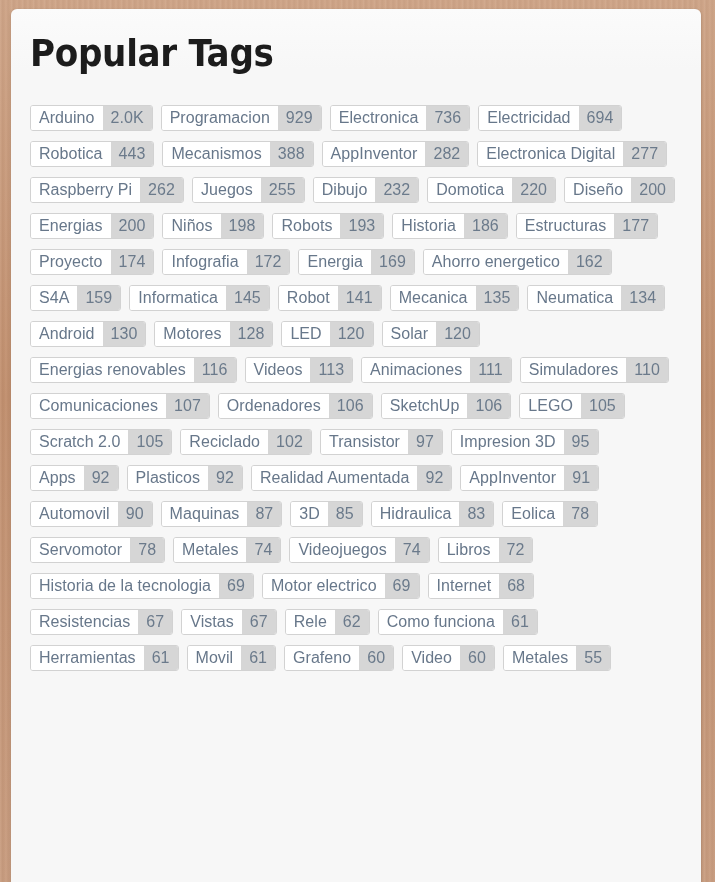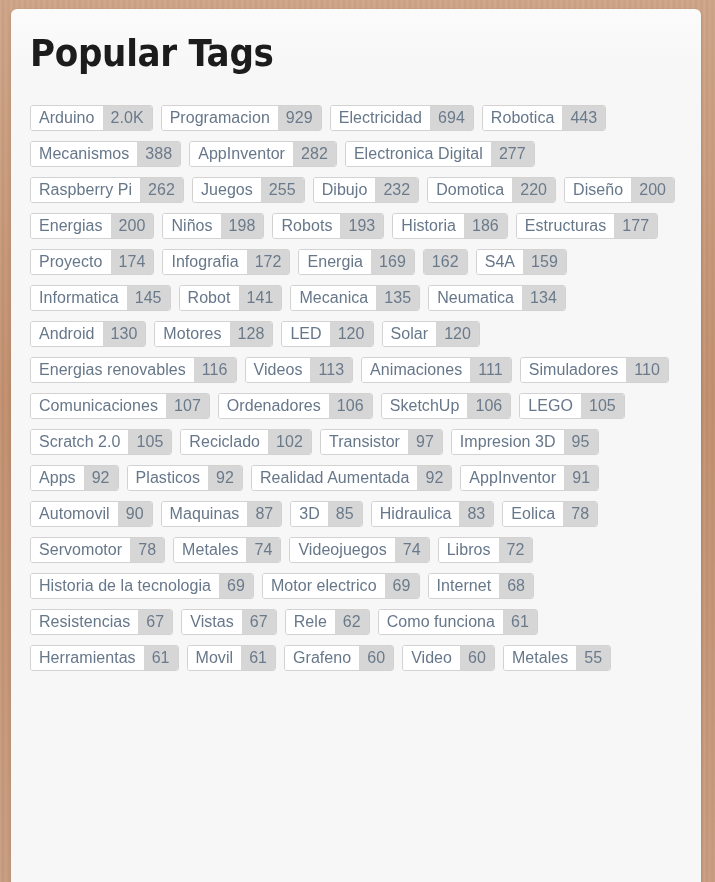--- a/index.html
+++ b/index.html
@@ -116,20 +116,24 @@
       <div class="tag-cloud">
           <a class="tag">
             <span class="tag-label">Arduino</span>
             <span class="tag-count">2.0K</span>
           </a>
           <a class="tag">
             <span class="tag-label">Programacion</span>
             <span class="tag-count">929</span>
           </a>
           <a class="tag">
+            <span class="tag-label">Electronica</span>
+            <span class="tag-count">736</span>
+          </a>
+          <a class="tag">
             <span class="tag-label">Electricidad</span>
             <span class="tag-count">694</span>
           </a>
           <a class="tag">
             <span class="tag-label">Robotica</span>
             <span class="tag-count">443</span>
           </a>
           <a class="tag">
             <span class="tag-label">Mecanismos</span>
             <span class="tag-count">388</span>
@@ -188,20 +192,21 @@
           </a>
           <a class="tag">
             <span class="tag-label">Infografia</span>
             <span class="tag-count">172</span>
           </a>
           <a class="tag">
             <span class="tag-label">Energia</span>
             <span class="tag-count">169</span>
           </a>
           <a class="tag">
+            <span class="tag-label">Ahorro energetico</span>
             <span class="tag-count">162</span>
           </a>
           <a class="tag">
             <span class="tag-label">S4A</span>
             <span class="tag-count">159</span>
           </a>
           <a class="tag">
             <span class="tag-label">Informatica</span>
             <span class="tag-count">145</span>
           </a>

